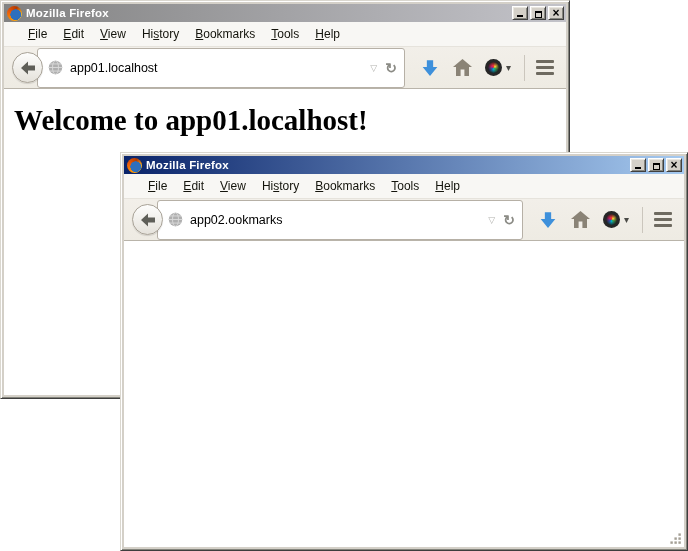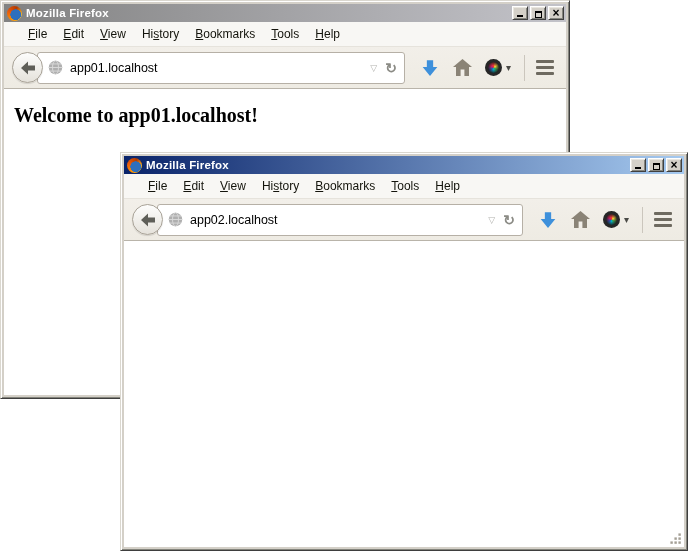--- a/index.html
+++ b/index.html
@@ -64,21 +64,21 @@
     display:flex;align-items:center;padding:0 8px;
   }
   .back-btn{
     width:31px;height:31px;border-radius:50%;flex:0 0 31px;z-index:2;
     background:linear-gradient(#FDFDFC,#E5E2DB);
     border:1px solid #A8A297;box-sizing:border-box;
     display:flex;align-items:center;justify-content:center;
     box-shadow:0 1px 1px rgba(0,0,0,.12);
   }
   .urlbar{
-    flex:1;height:32px;box-sizing:border-box;margin-left:-6px;z-index:1;
+    flex:1;height:40px;box-sizing:border-box;margin-left:-6px;z-index:1;
     background:#fff;border:1px solid #B6B0A6;border-radius:3px;
     display:flex;align-items:center;padding:0 7px 0 10px;
   }
   .globe{width:15px;height:15px;flex:0 0 15px;margin-right:7px;opacity:.95;}
   .url-text{font-size:12.5px;color:#000;flex:1;white-space:nowrap;overflow:hidden;}
   .url-drop{font-size:9px;color:#B3B3AE;margin:0 8px 0 4px;}
   .reload{font-size:14px;font-weight:bold;color:#8B8B85;line-height:1;}
   .nav-icon-btn{display:flex;align-items:center;justify-content:center;border:none;background:none;padding:0;}
   .dl-btn{margin-left:16px;}
   .home-btn{margin-left:14px;}
@@ -93,21 +93,21 @@
   .caret{font-size:10px;color:#4A4A46;margin-left:4px;}
   .toolbar-sep{width:1px;height:26px;background:#CBC6BD;margin:0 11px 0 13px;flex:0 0 1px;}
   .ham{display:flex;flex-direction:column;gap:3px;margin-right:4px;}
   .ham span{width:18px;height:3px;border-radius:1px;background:#6E6A60;}
   
   .content{
     flex:1;background:#fff;position:relative;overflow:hidden;
   }
   .content h1{
     font-family:"Liberation Serif",serif;font-weight:bold;
-    font-size:20px;color:#000;margin:15px 0 0 10px;white-space:nowrap;
+    font-size:29px;color:#000;margin:15px 0 0 10px;white-space:nowrap;
   }
   .resize-grip{position:absolute;right:2px;bottom:2px;}
   
   #win0{left:0;top:0;width:570px;height:399px;z-index:1;}
   #win1{left:120px;top:152px;width:568px;height:399px;z-index:2;}
 </style>
 </head>
 <body>
 
 <div class="window inactive" id="win0">
@@ -208,21 +208,21 @@
         </svg>
     </span>
     <span class="urlbar">
       <svg class="globe" viewBox="0 0 16 16">
         <circle cx="8" cy="8" r="7.2" fill="#ABABAB"></circle>
         <ellipse cx="8" cy="8" rx="3.2" ry="7.2" fill="none" stroke="#D7D7D7" stroke-width="1"></ellipse>
         <line x1="0.8" y1="8" x2="15.2" y2="8" stroke="#D7D7D7" stroke-width="1"></line>
         <line x1="1.8" y1="4.2" x2="14.2" y2="4.2" stroke="#D7D7D7" stroke-width="1"></line>
         <line x1="1.8" y1="11.8" x2="14.2" y2="11.8" stroke="#D7D7D7" stroke-width="1"></line>
       </svg>
-      <span class="url-text">app02.localhost</span>
+      <span class="url-text">app02.ookmarks</span>
       <span class="url-drop">▽</span>
       <span class="reload">↻</span>
     </span>
     <span class="nav-icon-btn dl-btn">
       <svg width="18" height="18" viewBox="0 0 16 16">
           <path d="M5.2 1h5.6v6h3.7L8 15 1.5 7h3.7z" fill="#3E90DB"></path>
         </svg>
     </span>
     <span class="nav-icon-btn home-btn">
       <svg width="19" height="17" viewBox="0 0 19 17">

